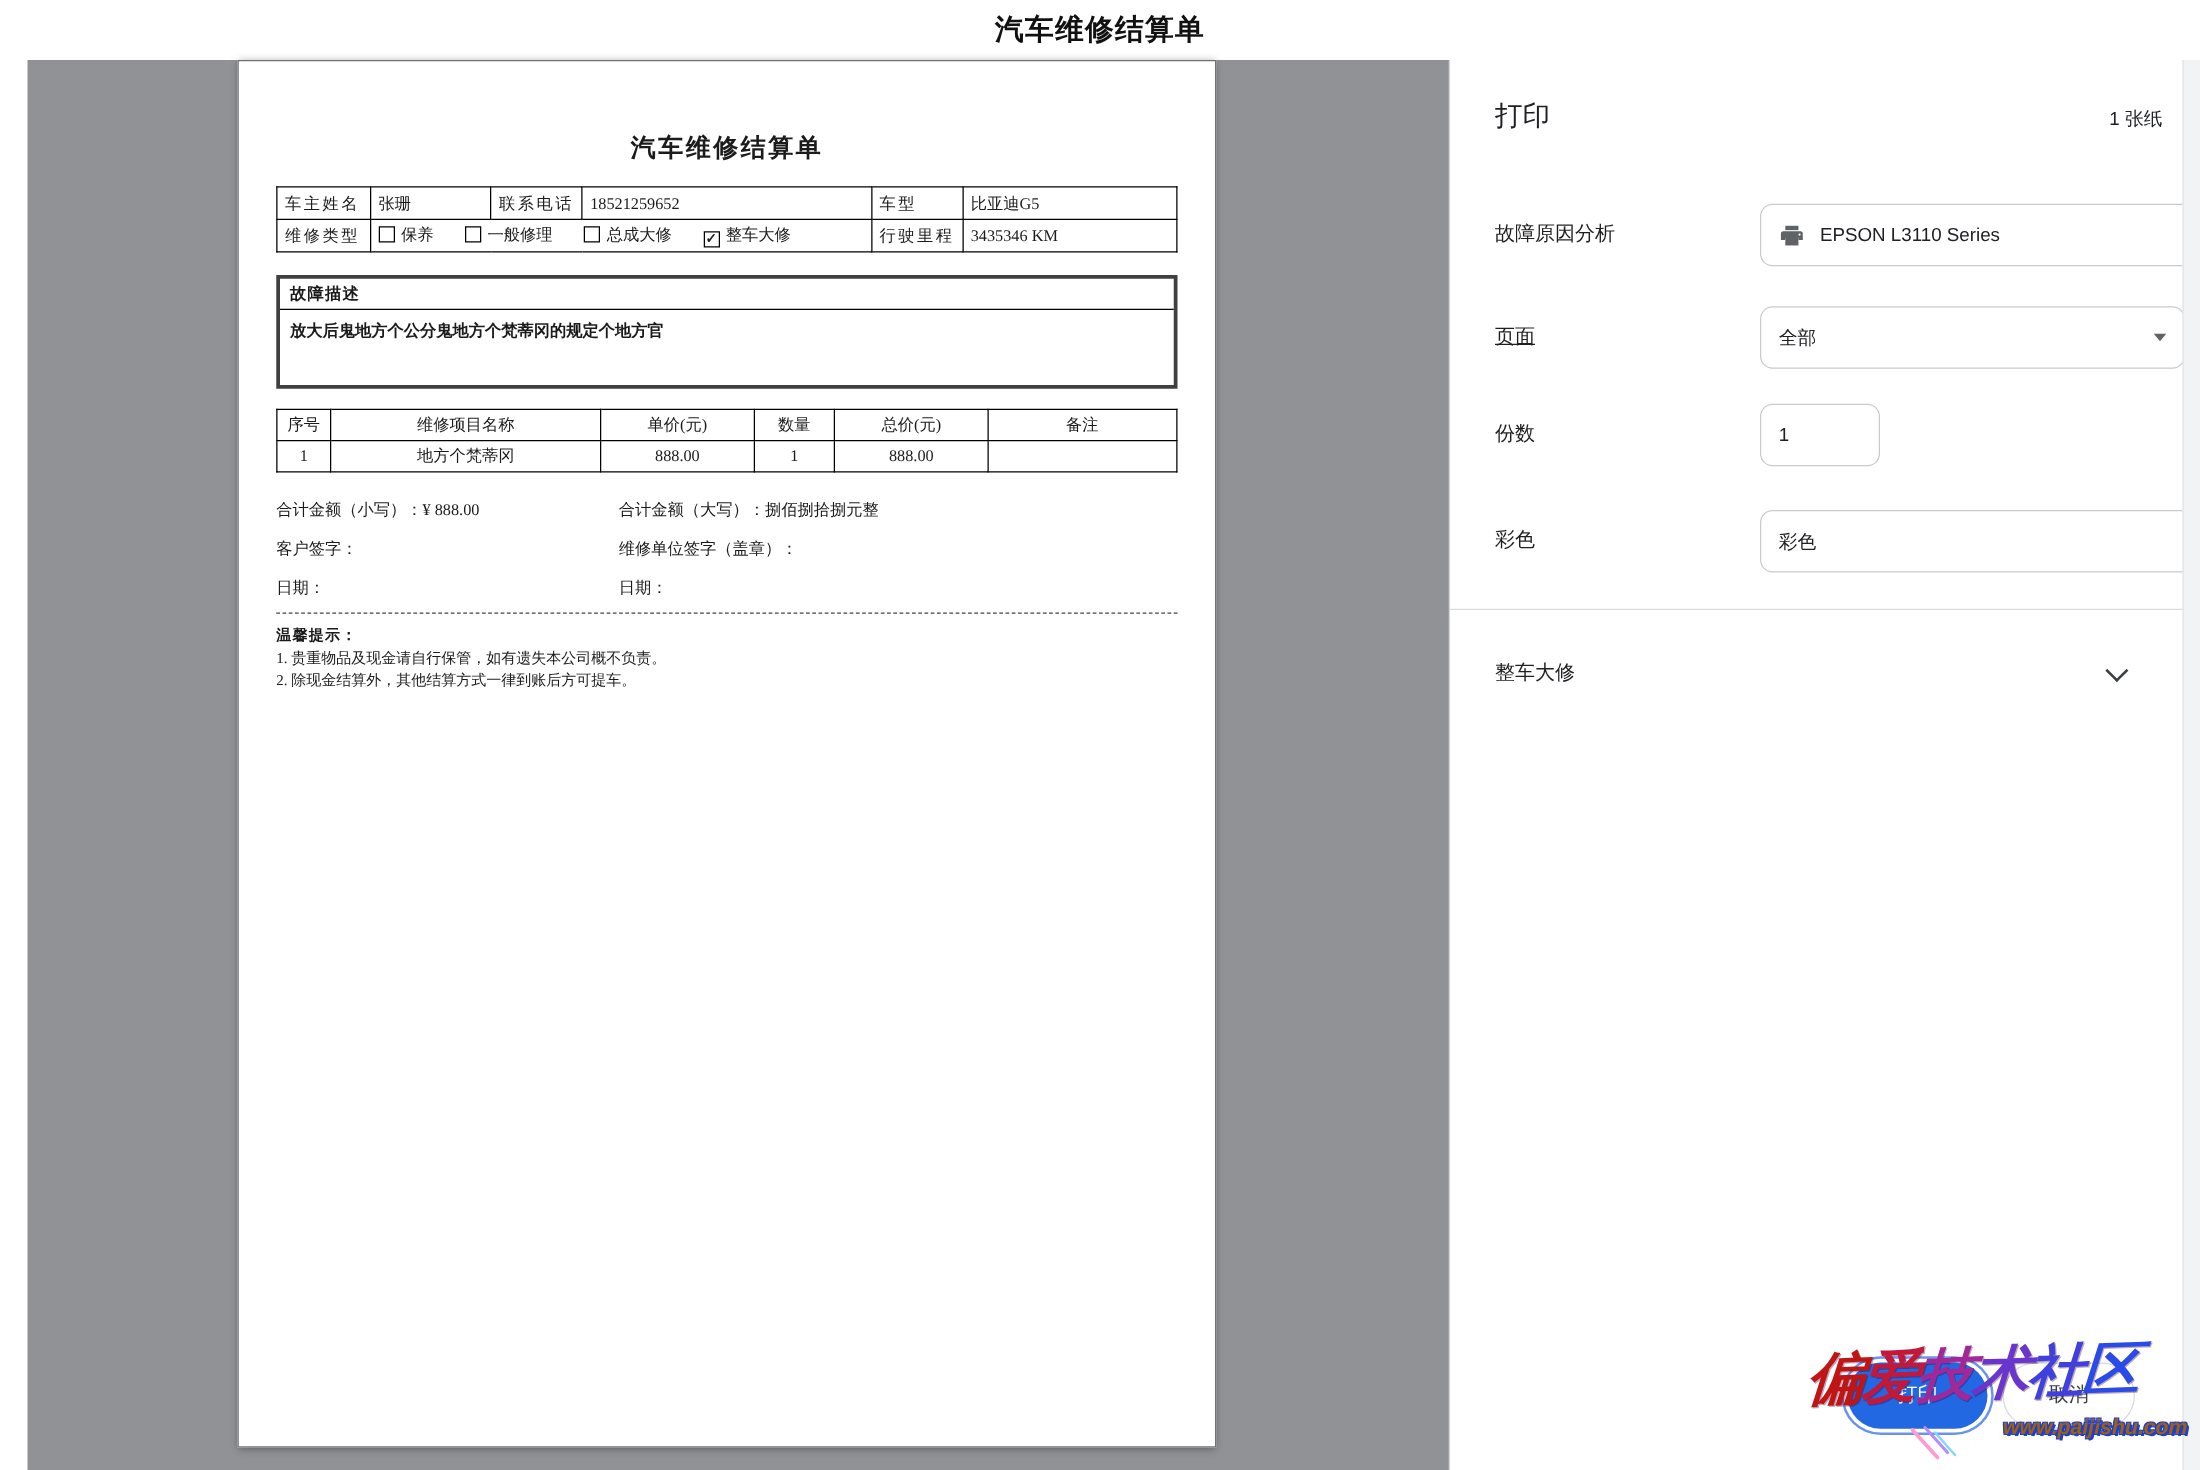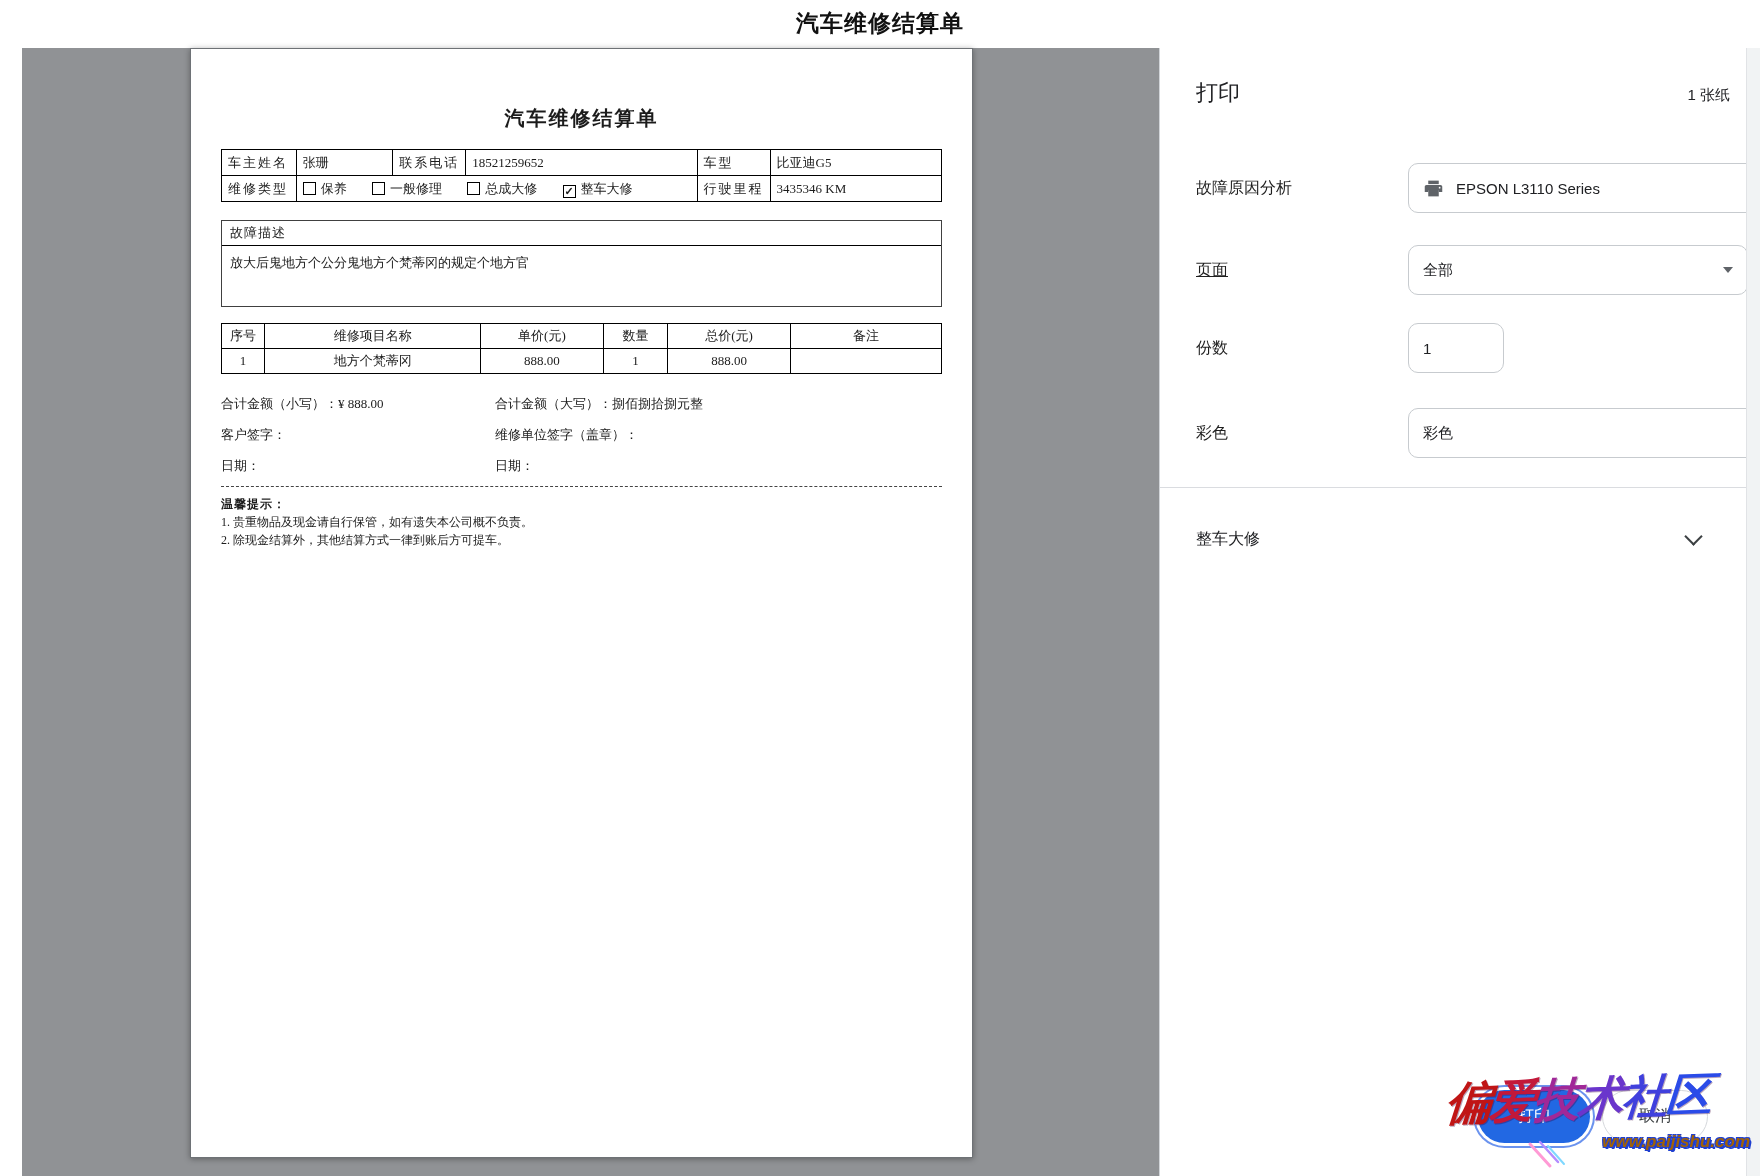--- a/index.html
+++ b/index.html
@@ -23,21 +23,21 @@
 
   table.grid{width:100%;border-collapse:collapse;margin-top:17px;font-size:13px;}
   table.grid td,table.grid th{border:1px solid #000;padding:2px 6px;height:21px;
         font-weight:normal;text-align:left;vertical-align:middle;}
   td.lbl{letter-spacing:2px;white-space:nowrap;}
 
   .cb-item{display:inline-block;margin-right:22px;white-space:nowrap;}
   .cb{display:inline-block;width:13px;height:13px;border:1.5px solid #000;margin-right:5px;
       vertical-align:-2px;text-align:center;line-height:11px;font-size:11px;font-weight:bold;box-sizing:border-box;}
 
-  .box{border:1px solid #404040;margin-top:18px;font-size:13px;}
+  .box{border:3px solid #404040;margin-top:18px;font-size:13px;font-weight:bold;}
   .box-head{padding:3px 8px;border-bottom:1px solid #000;letter-spacing:1px;}
   .box-body{position:relative;padding:8px 8px;}
   .desc-body{height:44px;}
   .ana-body{height:82px;}
   .ana-text{padding-left:88px;padding-top:12px;}
   .ana-date{position:absolute;right:8px;bottom:8px;}
 
   table.items{margin-top:16px;}
   table.items td,table.items th{text-align:center;height:20px;}
 

